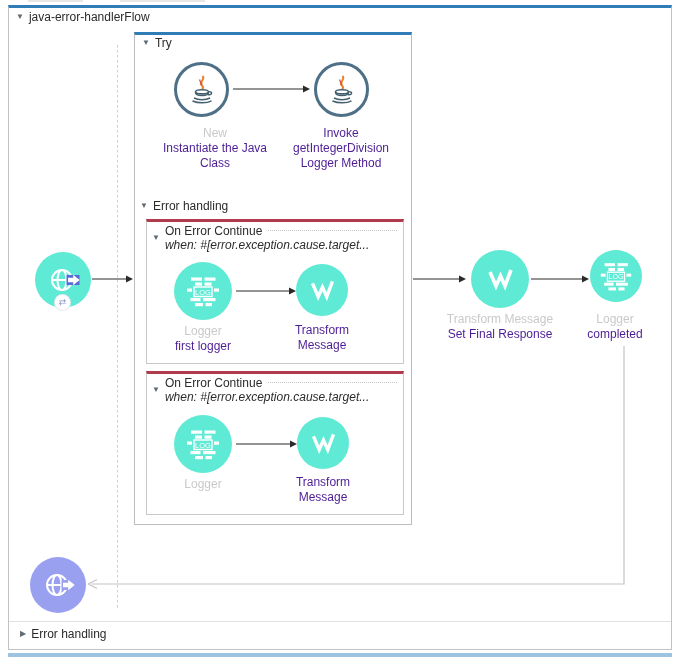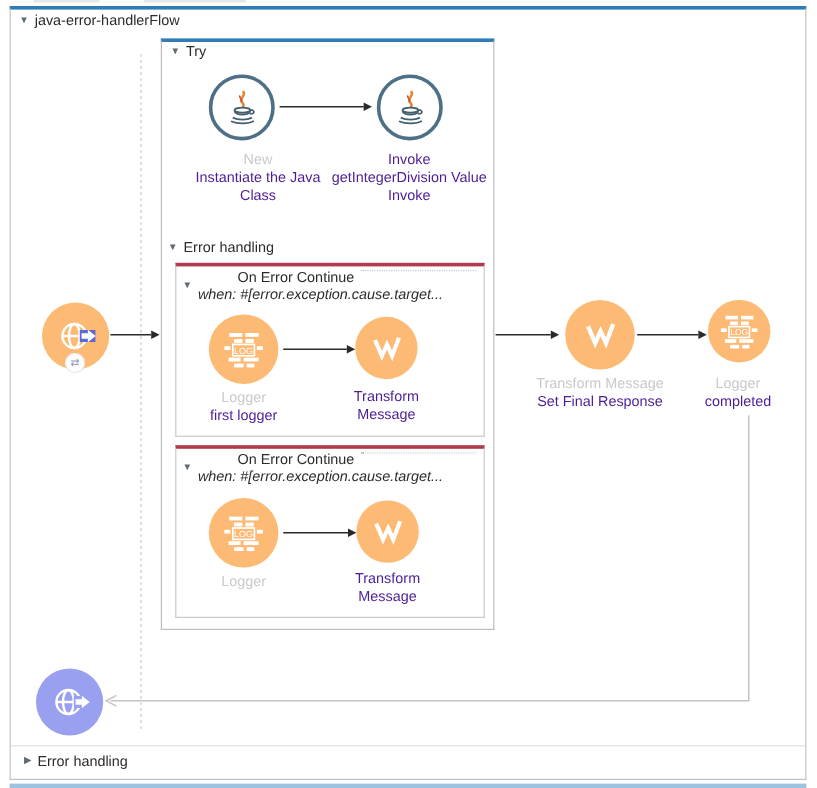--- a/index.html
+++ b/index.html
@@ -26,28 +26,28 @@
 
   
   .try-box{left:134px;top:32px;width:278px;height:493px;background:#fff;
            border:1px solid #bdbdbd;border-top:3px solid #2F7CB7;box-sizing:border-box;}
   .oe-box{width:258px;background:#fff;border:1px solid #c9c9c9;border-top:3px solid #B13A4D;box-sizing:border-box;}
   .oe1{left:146px;top:219px;height:145px;}
   .oe2{left:146px;top:371px;height:144px;}
   .oe-head{display:flex;padding:2px 4px 0 5px;}
   .oe-head .tri{margin-top:9px;margin-right:5px;}
   .oe-lines{flex:1;min-width:0;}
-  .oe-titlerow{display:flex;align-items:flex-start;margin-left:33px;}
+  .oe-titlerow{display:flex;align-items:center;}
   .oe-title{white-space:nowrap;color:#2b2b2b;}
   .dotfill{flex:1;border-bottom:1px dotted #c6c6c6;margin:0 2px 3px 6px;height:1px;}
   .oe-when{color:#2b2b2b;white-space:nowrap;overflow:hidden;font-style:italic;}
 
   
   .circle{border-radius:50%;display:flex;align-items:center;justify-content:center;box-sizing:border-box;}
-  .purple{background:#fdba74;text-decoration:underline;}
+  .purple{background:#5eead4;text-decoration:underline;}
   .purple-faded{background:#9AA0F0;}
   .java-ring{background:#fff;border:3px solid #4E7086;}
   .n-listener{left:35px;top:252px;width:56px;height:56px;}
   .n-return{left:30px;top:557px;width:56px;height:56px;}
   .n-java-new{left:174px;top:62px;width:55px;height:55px;}
   .n-java-invoke{left:314px;top:62px;width:55px;height:55px;}
   .n-logger1{left:174px;top:262px;width:58px;height:58px;}
   .n-transform1{left:296px;top:264px;width:52px;height:52px;}
   .n-logger2{left:174px;top:415px;width:58px;height:58px;}
   .n-transform2{left:297px;top:417px;width:52px;height:52px;}
@@ -184,21 +184,21 @@
       <g stroke="#44606E" fill="none">
         <ellipse cx="20" cy="21.8" rx="6.5" ry="2.1" stroke-width="1.6"></ellipse>
         <path d="M13.5 22.2 C13.5 26.6 26.5 26.6 26.5 22.2" stroke-width="1.6"></path>
         <path d="M27 21.6 C30.6 21.6 30.6 25.2 26 24.7" stroke-width="1.4"></path>
         <path d="M12 28 C16 30.2 24 30.2 28 28" stroke-width="1.5"></path>
         <path d="M10.5 31 C16 33.4 25 33.4 29.5 30.8" stroke-width="1.5"></path>
       </g>
     </svg>
   </div>
   <div class="abs labels lb-java-invoke">
-    <div class="nlabel">Invoke getIntegerDivision Value Invoke</div>
+    <div class="nlabel">Invoke getIntegerDivision Logger Method</div>
   </div>
 
   <div class="abs circle purple n-logger1">
     <svg width="40" height="40" viewBox="0 0 40 40">
       <g fill="#ffffff">
         <rect x="8" y="6.5" width="11" height="3.2"></rect>
           <rect x="21.5" y="6.5" width="11" height="3.2"></rect>
         <rect x="12" y="11.5" width="7" height="3.2"></rect>
           <rect x="21.5" y="11.5" width="7" height="3.2"></rect>
         <rect x="4" y="17.5" width="5" height="3.2"></rect>

